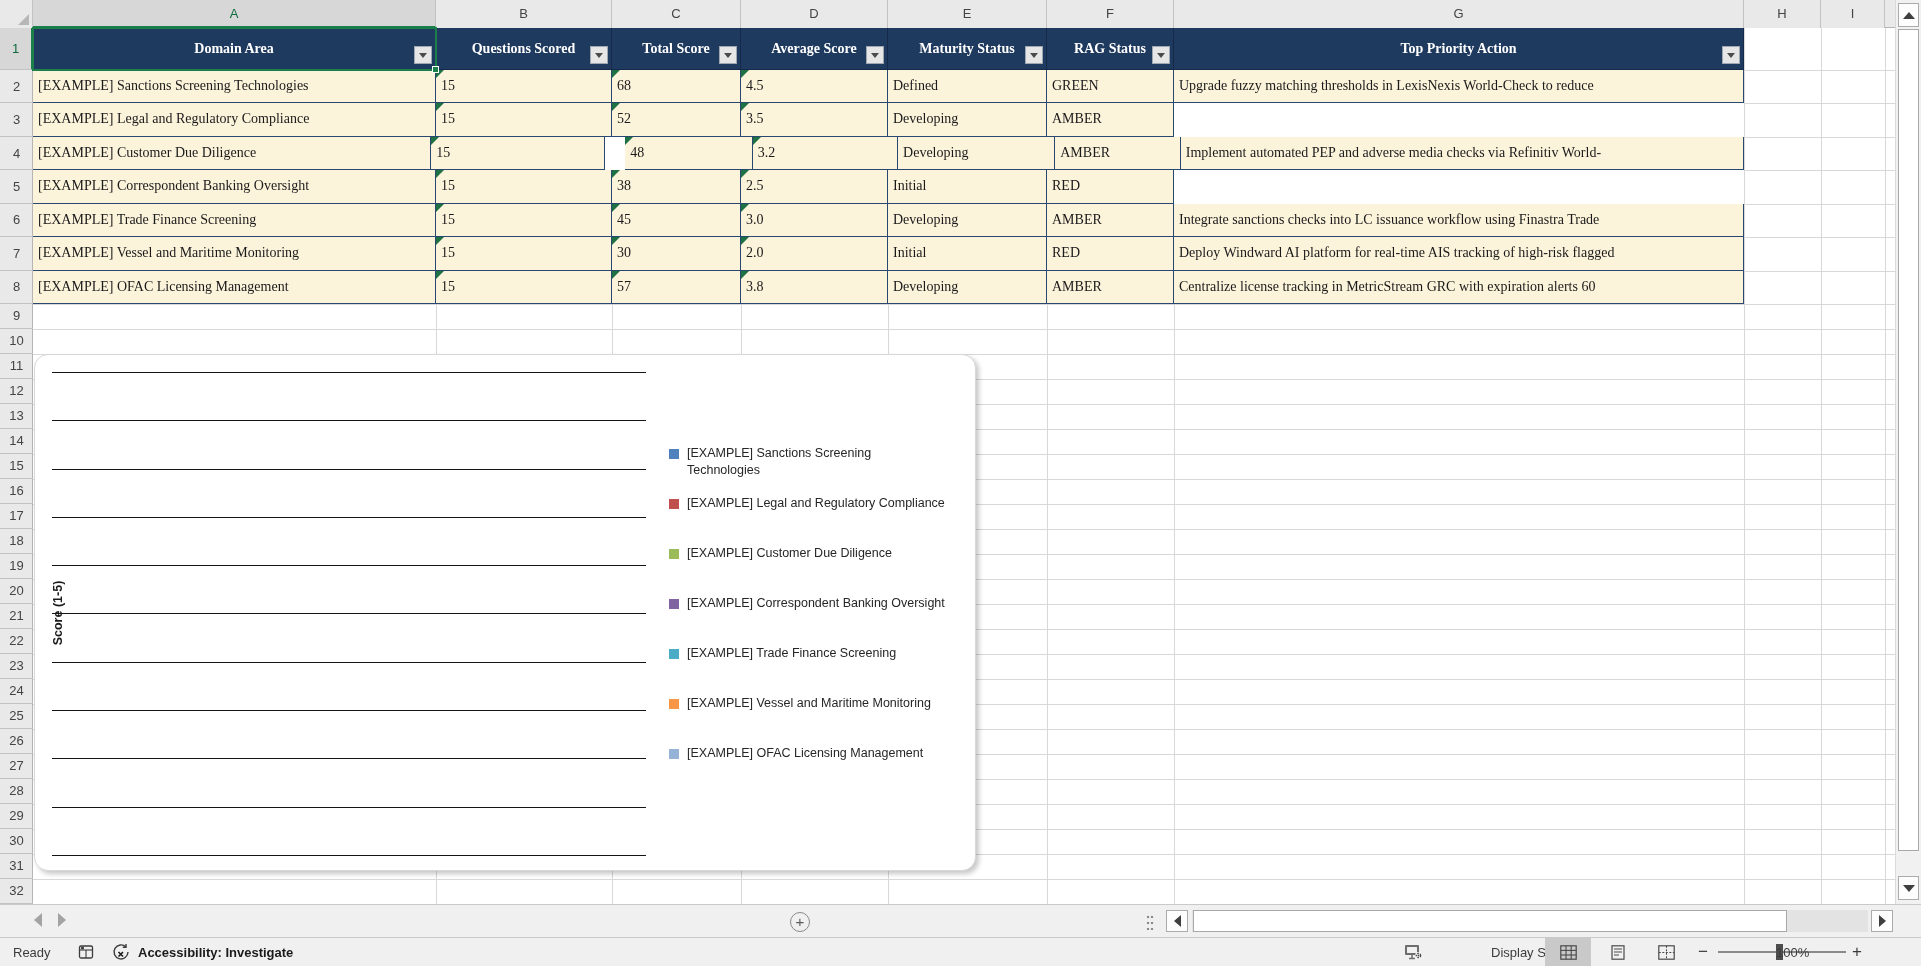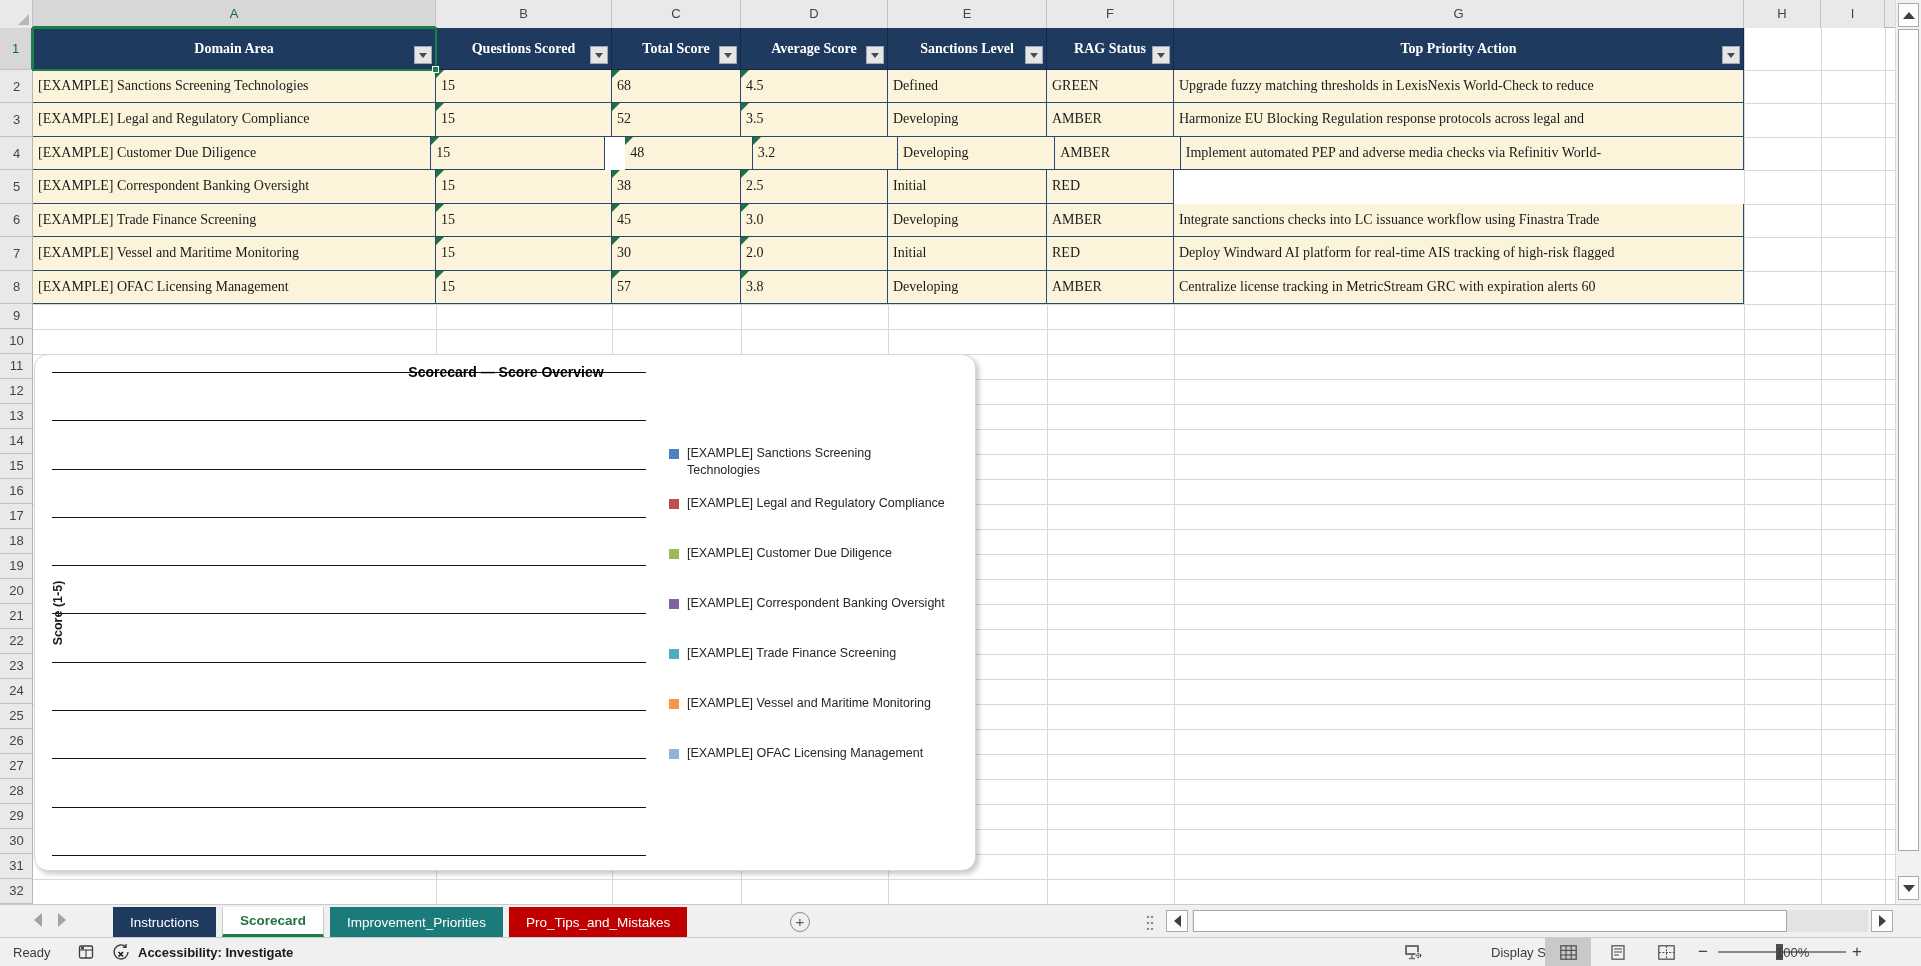--- a/index.html
+++ b/index.html
@@ -198,21 +198,21 @@
           </div>
           <div class="tcell hdr-cell" style="width: 129px;">
             <span>Total Score</span>
             <div class="filter-btn"></div>
           </div>
           <div class="tcell hdr-cell" style="width: 147px;">
             <span>Average Score</span>
             <div class="filter-btn"></div>
           </div>
           <div class="tcell hdr-cell" style="width: 159px;">
-            <span>Sanctions Level</span>
+            <span>Maturity Status</span>
             <div class="filter-btn"></div>
           </div>
           <div class="tcell hdr-cell" style="width: 127px;">
             <span>RAG Status</span>
             <div class="filter-btn"></div>
           </div>
           <div class="tcell hdr-cell" style="width: 570px;">
             <span>Top Priority Action</span>
             <div class="filter-btn"></div>
           </div>
@@ -227,21 +227,20 @@
             <div class="tcell data-cell" style="width: 127px;"><span>GREEN</span></div>
             <div class="tcell data-cell" style="width: 570px;"><span>Upgrade fuzzy matching thresholds in LexisNexis World-Check to reduce</span></div>
           </div>
           <div class="trow data-row">
             <div class="tcell data-cell" style="width: 403px;"><span>[EXAMPLE] Legal and Regulatory Compliance</span></div>
             <div class="tcell data-cell" style="width: 176px;"><div class="err-tri"></div><span>15</span></div>
             <div class="tcell data-cell" style="width: 129px;"><div class="err-tri"></div><span>52</span></div>
             <div class="tcell data-cell" style="width: 147px;"><div class="err-tri"></div><span>3.5</span></div>
             <div class="tcell data-cell" style="width: 159px;"><span>Developing</span></div>
             <div class="tcell data-cell" style="width: 127px;"><span>AMBER</span></div>
-            <div class="tcell data-cell" style="width: 570px;"><span>Harmonize EU Blocking Regulation response protocols across legal and</span></div>
           </div>
           <div class="trow data-row">
             <div class="tcell data-cell" style="width: 403px;"><span>[EXAMPLE] Customer Due Diligence</span></div>
             <div class="tcell data-cell" style="width: 176px;"><div class="err-tri"></div><span>15</span></div>
             <div class="tcell data-cell" style="width: 129px; margin-left: 20px;"><div class="err-tri"></div><span>48</span></div>
             <div class="tcell data-cell" style="width: 147px;"><div class="err-tri"></div><span>3.2</span></div>
             <div class="tcell data-cell" style="width: 159px;"><span>Developing</span></div>
             <div class="tcell data-cell" style="width: 127px;"><span>AMBER</span></div>
             <div class="tcell data-cell" style="width: 570px;"><span>Implement automated PEP and adverse media checks via Refinitiv World-</span></div>
           </div>
@@ -282,21 +281,20 @@
           </div>
         </div>
     </div>
 
     <div class="sel-box">
       <div class="handle"></div>
     </div>
 
     <div class="chart">
       <div class="plot"></div>
-      <div class="chart-title">Scorecard — Score Overview</div>
       <div class="y-label">Score (1-5)</div>
       <div class="legend" id="chartLegend">
           <div class="legend-entry">
             <div class="legend-marker" style="background: rgb(79, 129, 189);"></div>
             <div class="legend-text">[EXAMPLE] Sanctions Screening Technologies</div>
           </div>
           <div class="legend-entry">
             <div class="legend-marker" style="background: rgb(192, 80, 77);"></div>
             <div class="legend-text">[EXAMPLE] Legal and Regulatory Compliance</div>
           </div>
@@ -332,26 +330,20 @@
           <div class="arr-down"></div>
         </div>
     </div>
   </div>
 
   <div class="tabbar">
     <div class="sheet-nav">
       <div class="nav-arr l"></div>
       <div class="nav-arr r"></div>
     </div>
-    <div class="tabs" id="sheetTabs">
-        <div class="tab" style="background: rgb(31, 58, 95); color: rgb(255, 255, 255);">Instructions</div>
-        <div class="tab active">Scorecard</div>
-        <div class="tab" style="background: rgb(27, 123, 123); color: rgb(255, 255, 255);">Improvement_Priorities</div>
-        <div class="tab" style="background: rgb(192, 0, 0); color: rgb(255, 255, 255);">Pro_Tips_and_Mistakes</div>
-      </div>
     <div class="add-sheet">+</div>
     <div class="grip"></div>
     <div class="scroll-btn hbtn" style="position:absolute;left:1166px;">
         <div class="arr-left"></div>
       </div>
     <div class="hscroll-track"></div>
     <div class="hscroll-thumb"></div>
     <div class="scroll-btn hbtn" style="position:absolute;left:1871px;">
         <div class="arr-right"></div>
       </div>

